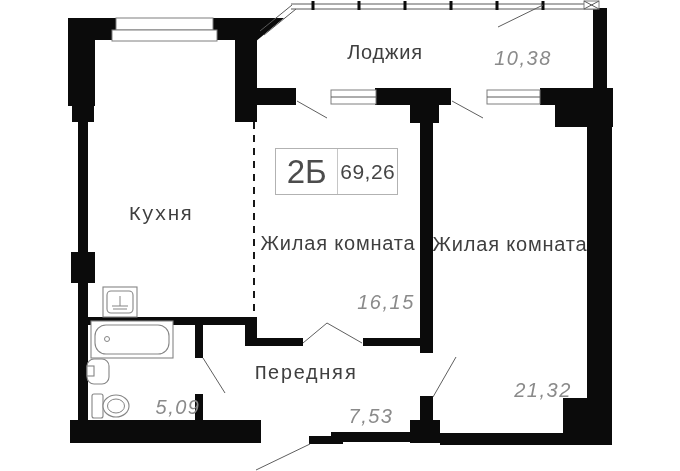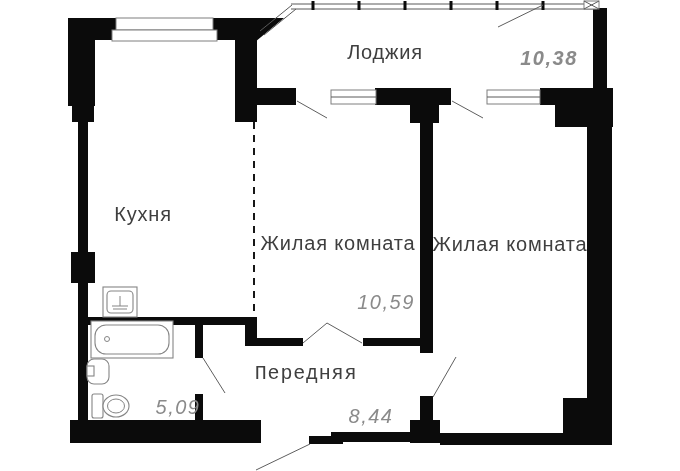--- a/index.html
+++ b/index.html
@@ -148,25 +148,30 @@
       <rect class="fix" x="87" y="359" width="22" height="25" rx="7"></rect>
       <rect class="fix" x="87" y="366" width="7" height="10"></rect>
     </g>
     <g>
       <rect class="fix" x="92" y="394" width="11" height="24" rx="2"></rect>
       <ellipse class="fix" cx="116" cy="406" rx="13" ry="11"></ellipse>
       <ellipse class="fixln" cx="116" cy="406" rx="8.5" ry="7"></ellipse>
     </g>
   </svg>
 
+  <div class="unit-card">
+    <div class="cell-type">2Б</div>
+    <div class="cell-area">69,26</div>
+  </div>
 
   <div class="room-label" style="left:385px; top:52px;text-align:right;">Лоджия</div>
-  <div class="room-label" style="left:143px; top:214px;">Кухня</div>
+  <div class="room-label" style="left:161px; top:214px;font-family:Liberation Mono, monospace;">Кухня</div>
   <div class="room-label" style="left:338px; top:243px;">Жилая комната</div>
   <div class="room-label" style="left:510px; top:244px;">Жилая комната</div>
   <div class="room-label" style="left:306px; top:373px;font-family:Liberation Mono, monospace;">Передняя</div>
 
-  <div class="area-value" style="left:549px; top:58px;font-weight:bold;">10,38</div>
-  <div class="area-value" style="left:386px; top:302px;">10,59</div>
-  <div class="area-value" style="left:371px; top:416px;">8,44</div>
+  <div class="area-value" style="left:523px; top:58px;">10,38</div>
+  <div class="area-value" style="left:386px; top:302px;">16,15</div>
+  <div class="area-value" style="left:543px; top:390px;">21,32</div>
+  <div class="area-value" style="left:371px; top:416px;">7,53</div>
   <div class="area-value" style="left:166px; top:407px;margin-left:12px;">5,09</div>
 
 </div>
 
 </body></html>

